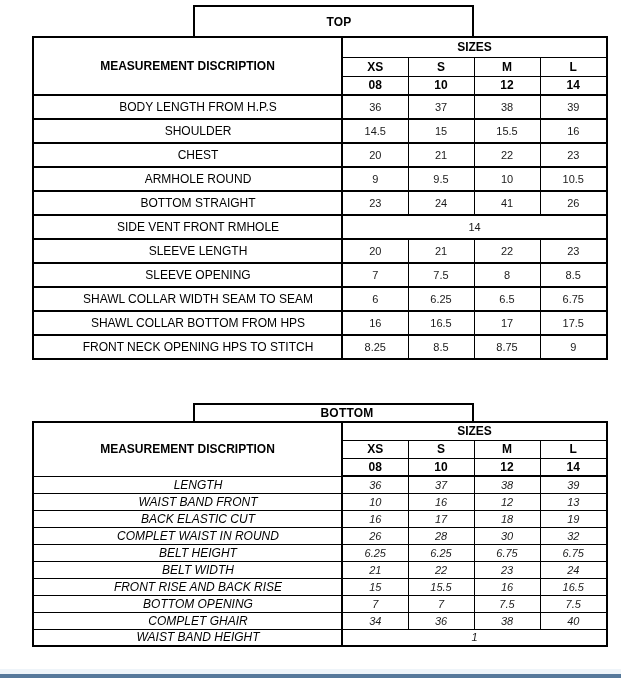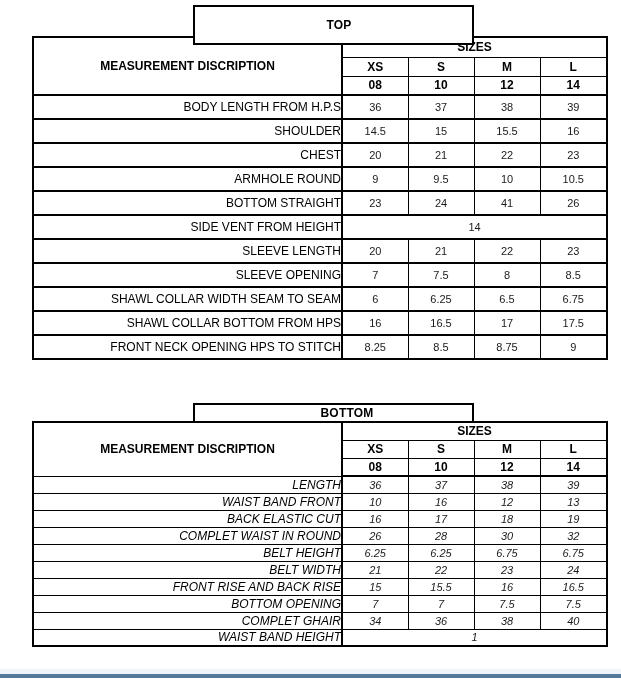--- a/index.html
+++ b/index.html
@@ -18,21 +18,21 @@
     border:2px solid #000;
     background:#fff;
     display:flex;
     align-items:center;
     justify-content:center;
     font-weight:bold;
     font-size:12px;
     letter-spacing:0.2px;
     z-index:2;
   }
-  #top-title    { top:5px;   height:40px;padding-left:11px; }
+  #top-title    { top:5px;   height:33px;padding-left:11px; }
   #bottom-title { top:403px; height:20px;padding-left:27px; }
 
   .spec-table {
     position:absolute;
     left:32px;
     width:574px;
     border-collapse:collapse;
     table-layout:fixed;
     background:#fff;
     border:2px solid #000;
@@ -44,21 +44,21 @@
     border:1px solid #000;
     text-align:center;
     vertical-align:middle;
     font-size:11px;
     color:#1a1a1a;
     padding:0;
     overflow:hidden;
     white-space:nowrap;
   }
   .spec-table td.lbl {
-    text-align:right;
+    text-align:center;
     padding-left:21px;
     font-size:12px;
     color:#000;
     border-right:2px solid #000;
   }
   .spec-table td.hdr {
     font-weight:bold;
     font-size:12px;
     color:#000000;
   }
@@ -154,21 +154,21 @@
     <td>10.5</td>
   </tr>
   <tr class="body">
     <td class="lbl">BOTTOM STRAIGHT</td>
     <td>23</td>
     <td>24</td>
     <td>41</td>
     <td>26</td>
   </tr>
   <tr class="body">
-    <td class="lbl">SIDE VENT FROM HEIGHT</td>
+    <td class="lbl">SIDE VENT FRONT RMHOLE</td>
     <td colspan="4">14</td>
   </tr>
   <tr class="body">
     <td class="lbl">SLEEVE LENGTH</td>
     <td>20</td>
     <td>21</td>
     <td>22</td>
     <td>23</td>
   </tr>
   <tr class="body">

